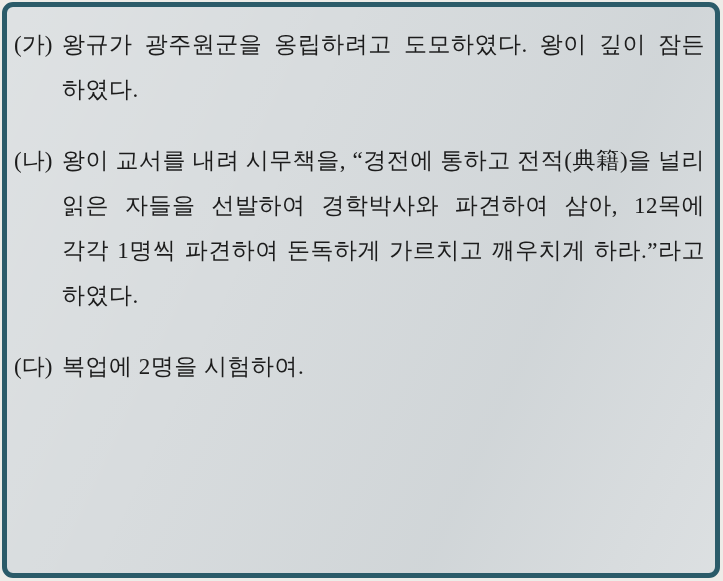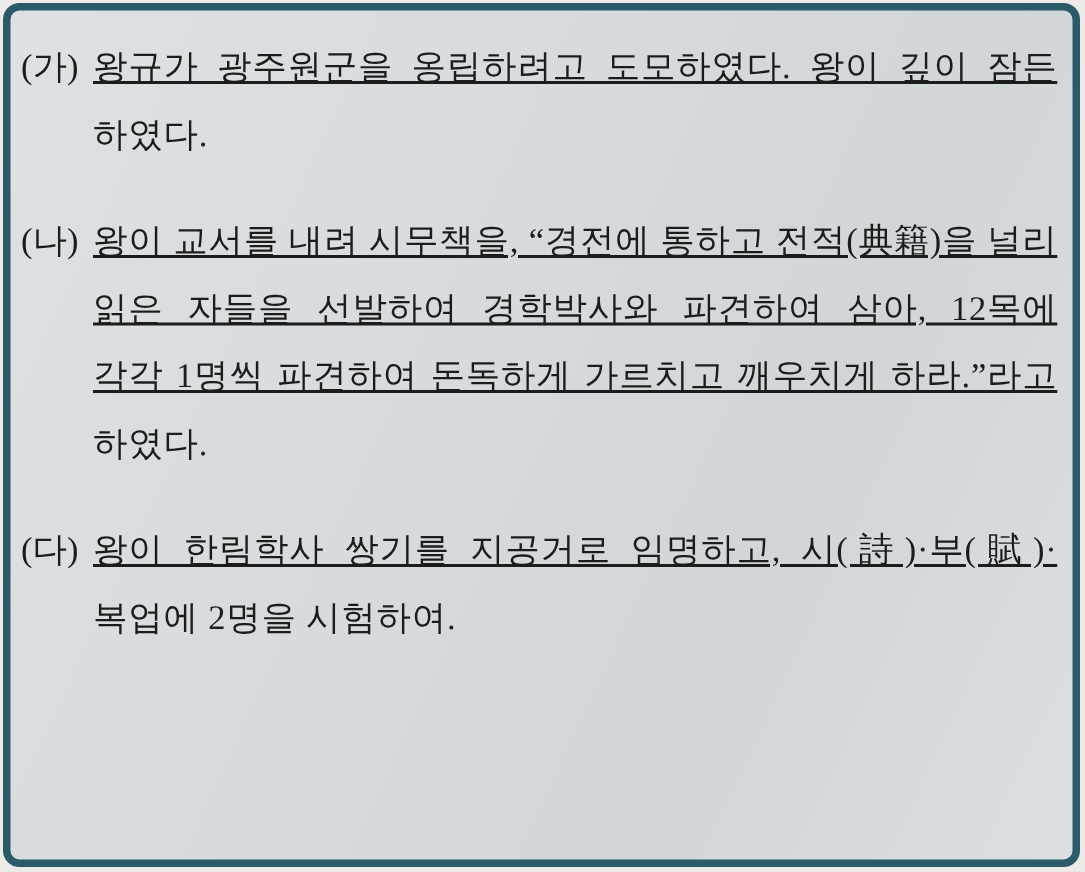--- a/index.html
+++ b/index.html
@@ -42,21 +42,20 @@
   }
   .line {
     height: 45px;
     overflow: hidden;
     word-break: keep-all;
     letter-spacing: 0.5px;
   }
   .line.fill {
     text-align: justify;
     text-align-last: justify;
-    text-decoration: underline;
   }
 </style>
 </head>
 <body>
 
 <div class="panel">
   <div id="passage-list">
       <div class="para">
         <span class="label">(가)</span>
         <div class="line fill">왕규가 광주원군을 옹립하려고 도모하였다. 왕이 깊이 잠든</div>
@@ -64,17 +63,16 @@
       </div>
       <div class="para">
         <span class="label">(나)</span>
         <div class="line fill">왕이 교서를 내려 시무책을, “경전에 통하고 전적(典籍)을 널리</div>
         <div class="line fill">읽은 자들을 선발하여 경학박사와 파견하여 삼아, 12목에</div>
         <div class="line fill">각각 1명씩 파견하여 돈독하게 가르치고 깨우치게 하라.”라고</div>
         <div class="line">하였다.</div>
       </div>
       <div class="para">
         <span class="label">(다)</span>
-        <div class="line fill">왕이 한림학사 쌍기를 지공거로 임명하고,  시(詩)·부(賦)·</div>
         <div class="line">복업에 2명을 시험하여.</div>
       </div>
     </div>
 </div>
 
 </body></html>

